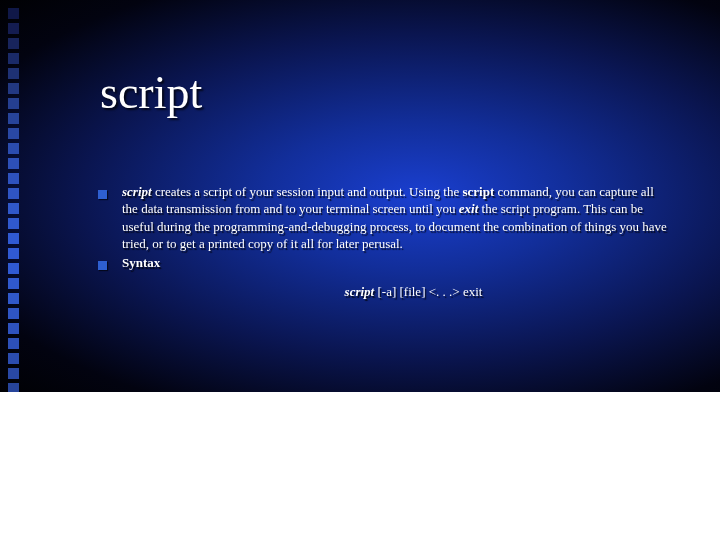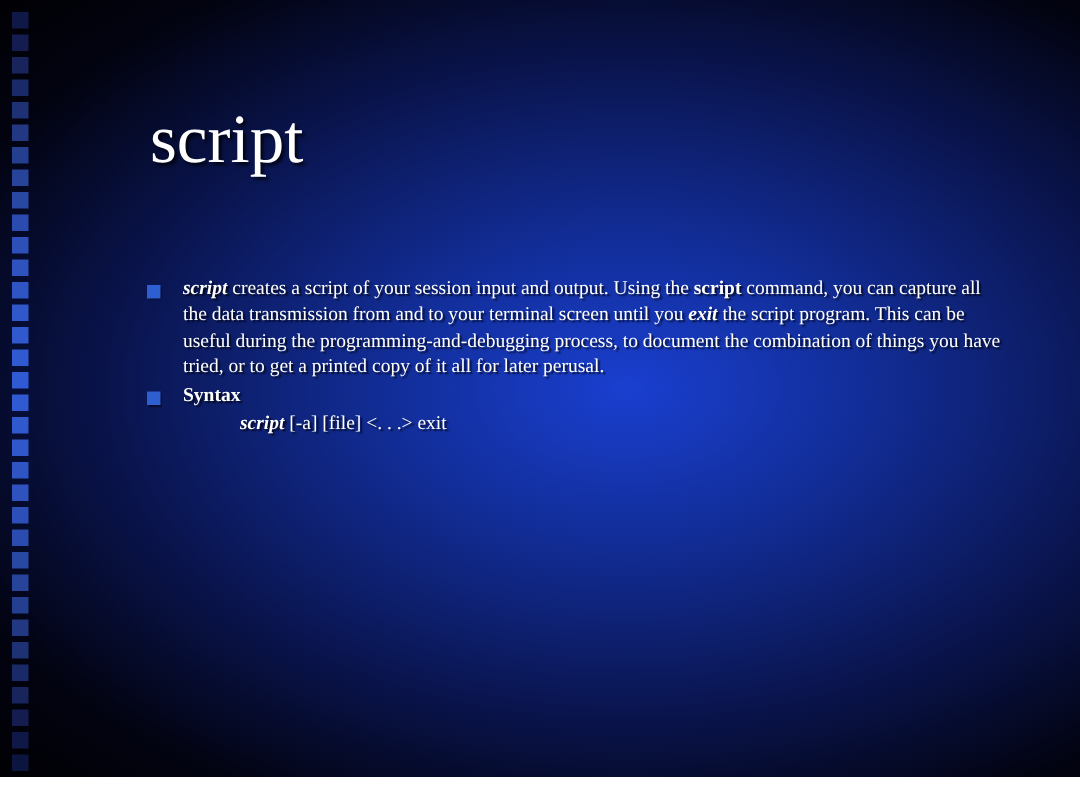--- a/index.html
+++ b/index.html
@@ -6,21 +6,21 @@
     margin: 0;
     padding: 0;
     width: 720px;
     height: 540px;
     overflow: hidden;
     font-family: "Times New Roman", Times, serif;
   }
   .slide {
     position: relative;
     width: 720px;
-    height: 518px;
+    height: 392px;
     background: radial-gradient(ellipse 85% 75% at 58% 50%, #1a3fd0 0%, #122e9a 25%, #0a1550 55%, #020310 80%, #000000 100%);
     overflow: hidden;
   }
   .deco-col {
     position: absolute;
     top: 0;
     left: 0;
     width: 36px;
     height: 540px;
     display: flex;
@@ -63,22 +63,23 @@
     left: -24px;
     top: 7px;
     width: 9px;
     height: 9px;
     background: #2e5fd0;
     box-shadow: 1px 1px 1px rgba(0,0,0,0.6);
   }
   .bi { font-style: italic; font-weight: bold; }
   .b { font-weight: bold; }
   .syntax-line {
-    margin-top: 2px;
+    margin-top: 12px;
     padding-left: 38px;
+    text-align: center;
   }
 </style>
 </head>
 <body>
 
 <div class="slide">
 
   <div class="deco-col" id="deco">
       <div class="deco-sq" style="background: rgb(16, 24, 72);"></div>
       <div class="deco-sq" style="background: rgb(20, 28, 80);"></div>

